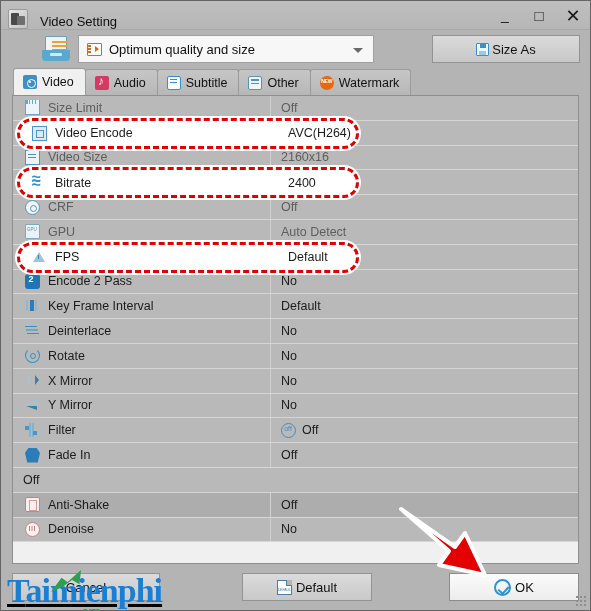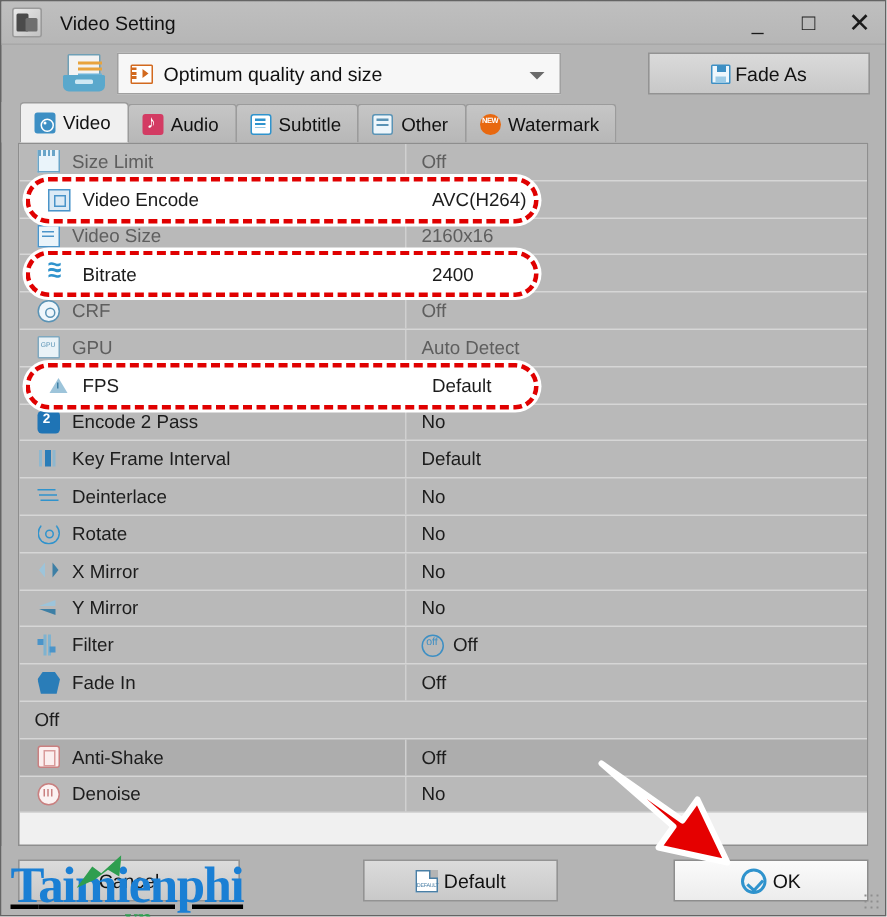--- a/index.html
+++ b/index.html
@@ -14,21 +14,21 @@
     width: 591px; height: 611px;
     background: #b4b4b4;
     border: 1px solid #646464;
     display: flex; flex-direction: column;
   }
 
   
   #titlebar {
     height: 29px;
     background: linear-gradient(to bottom,#bfbfbf 0%, #b6b6b6 100%);
-    display: flex; align-items: center;
+    display: flex; align-items: flex-end;
     flex: 0 0 29px;
     border-bottom: 1px solid #a8a8a8;
   }
   #app-icon {
     width: 20px; height: 20px; margin-left: 7px;
     background: linear-gradient(135deg,#e9e9e9,#c2c2c2);
     border: 1px solid #9a9a9a; border-radius: 2px;
     position: relative; overflow: hidden; flex: 0 0 20px;
   }
   #app-icon::before {
@@ -349,21 +349,21 @@
         </div>
       <div class="tray"></div>
     </div>
     <div id="preset-select">
       <div id="preset-film"></div>
       <div id="preset-label">Optimum quality and size</div>
       <div id="preset-arrow"></div>
     </div>
     <div id="saveas-btn">
       <span class="floppy"></span>
-      <span>Fade As</span>
+      <span>Size As</span>
     </div>
   </div>
 
   <div id="tabs">
     <div class="tab active">
       <span class="ticon video"></span>
       <span>Video</span>
     </div>
     <div class="tab">
       <span class="ticon audio"></span>

